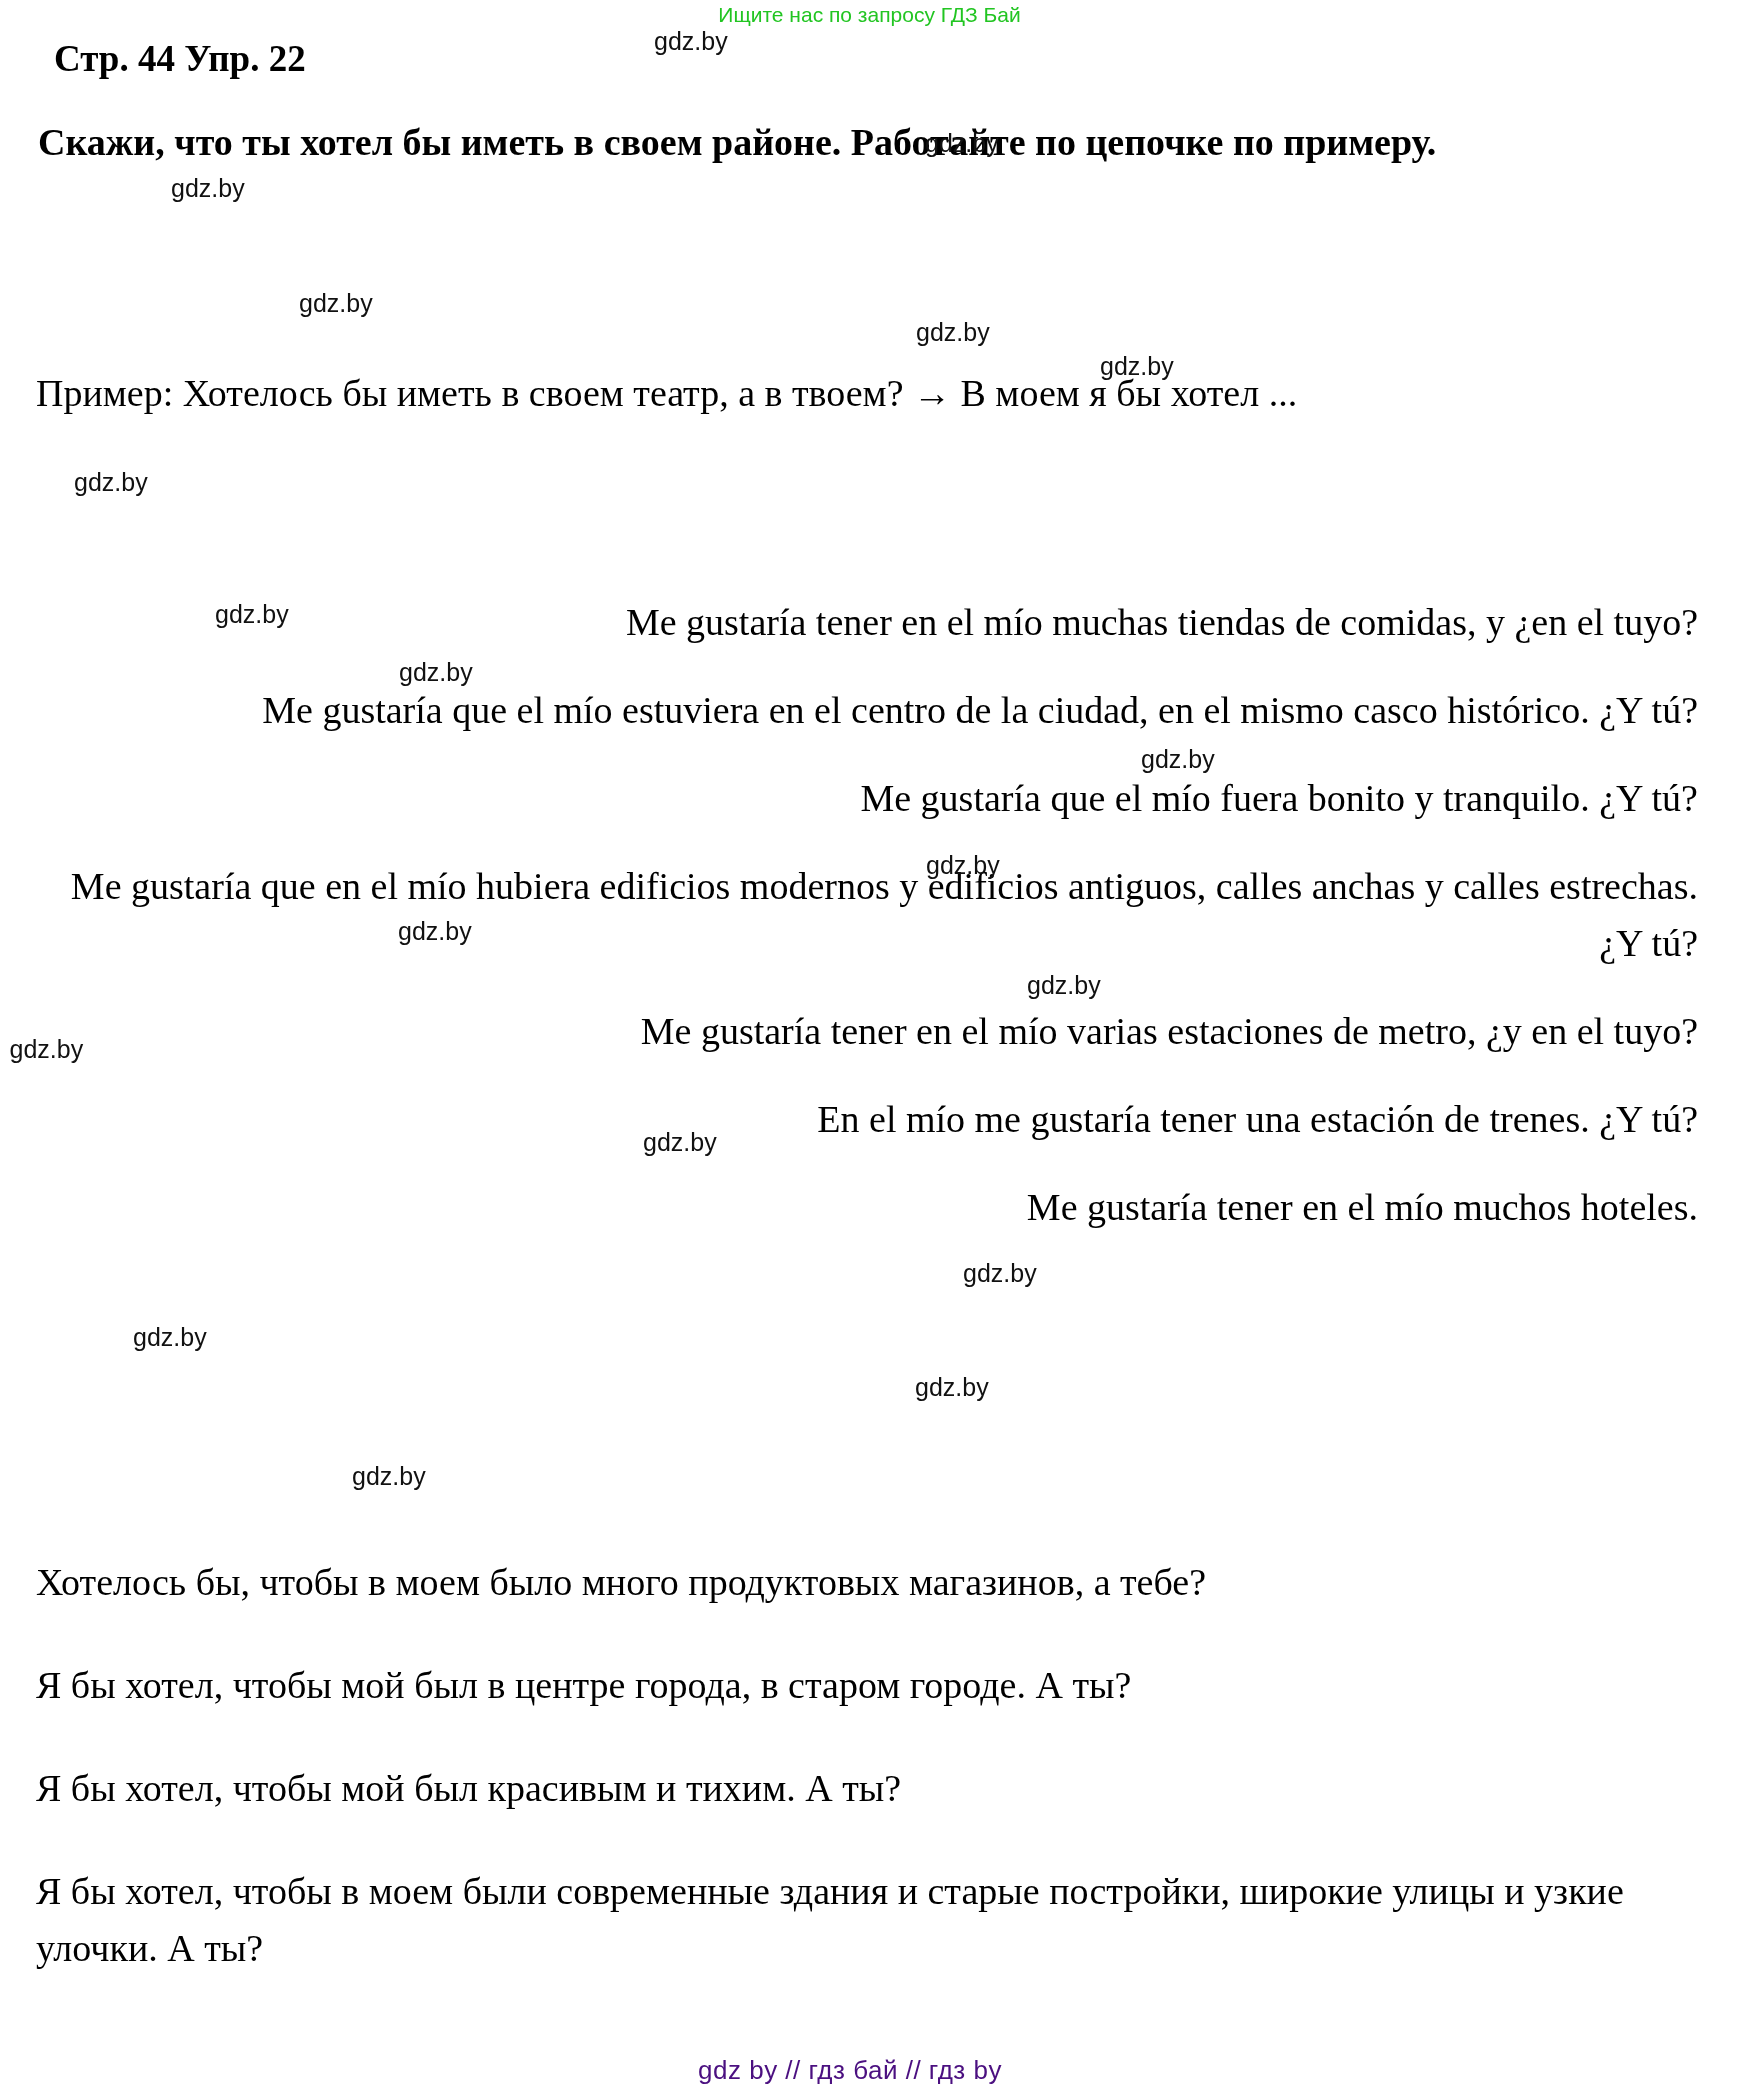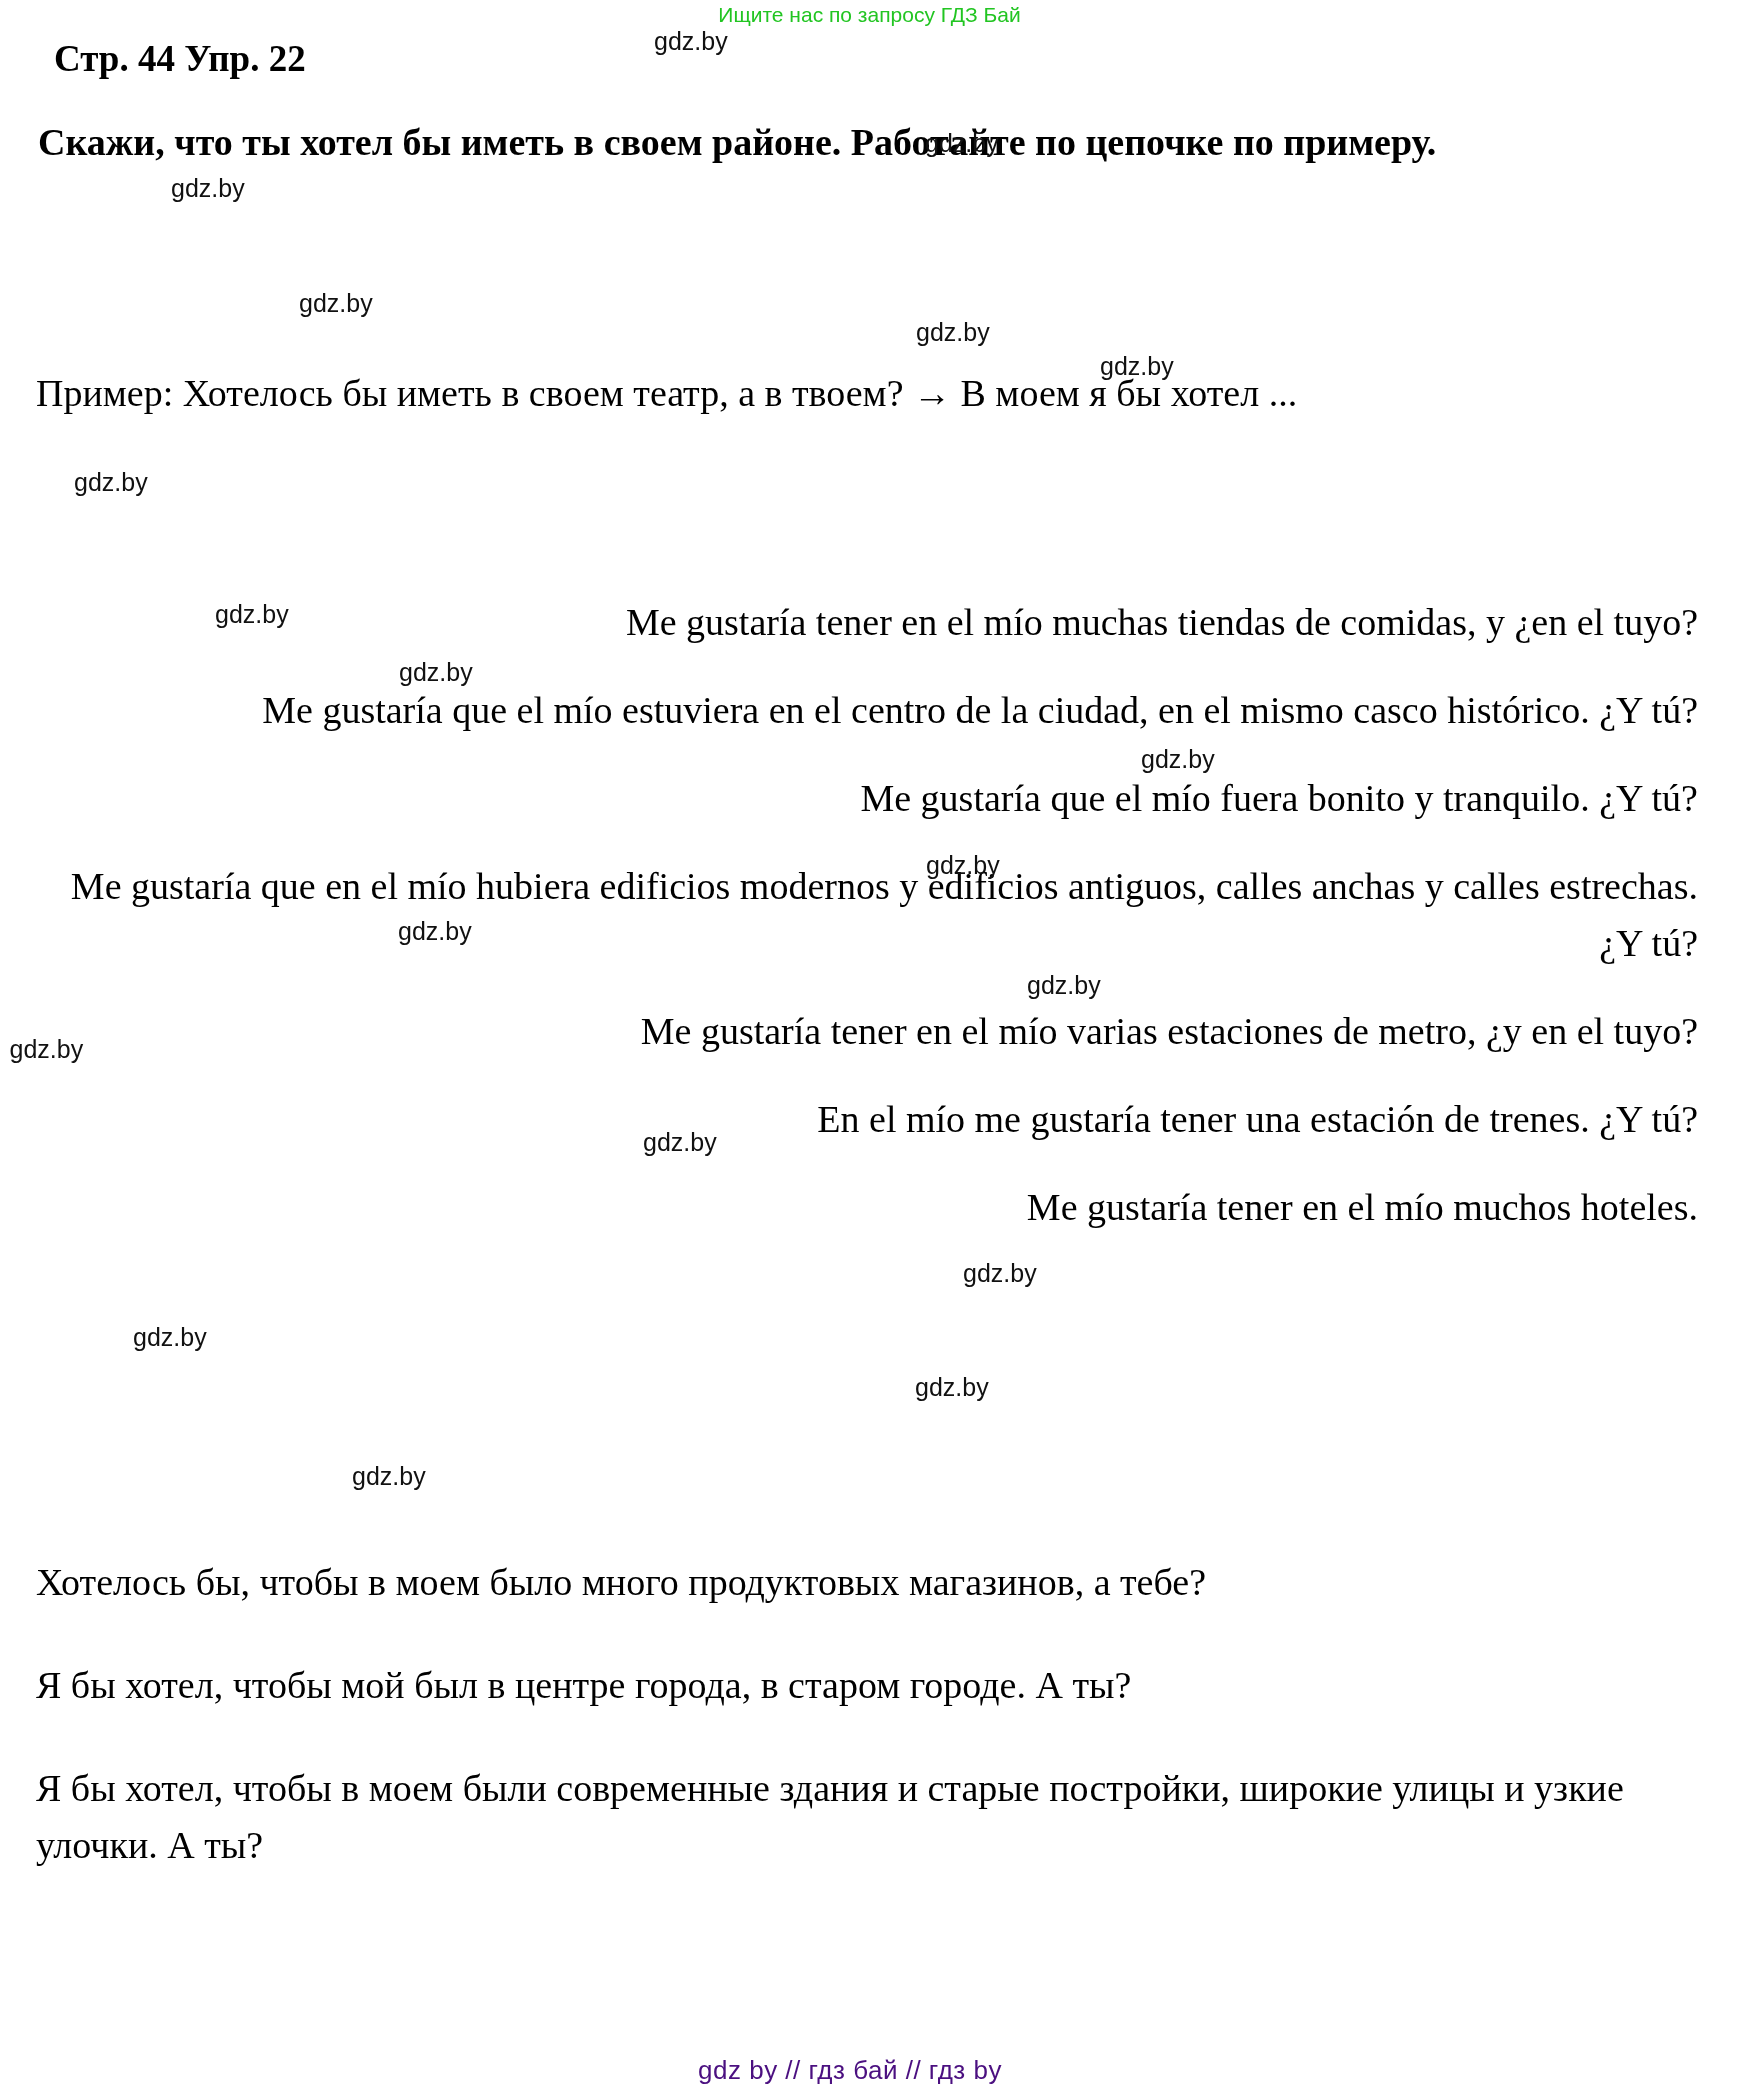--- a/index.html
+++ b/index.html
@@ -133,20 +133,21 @@
     <p class="answer-line">Me gustaría que el mío fuera bonito y tranquilo. ¿Y tú?</p>
     <p class="answer-line">Me gustaría que en el mío hubiera edificios modernos y edificios antiguos, calles anchas y calles estrechas. ¿Y tú?</p>
     <p class="answer-line">Me gustaría tener en el mío varias estaciones de metro, ¿y en el tuyo?</p>
     <p class="answer-line">En el mío me gustaría tener una estación de trenes. ¿Y tú?</p>
     <p class="answer-line">Me gustaría tener en el mío muchos hoteles.</p>
   </div>
 
   <div class="answers-ru">
     <p class="answer-line">Хотелось бы, чтобы в моем было много продуктовых магазинов, а тебе?</p>
     <p class="answer-line">Я бы хотел, чтобы мой был в центре города, в старом городе. А ты?</p>
+    <p class="answer-line">Я бы хотел, чтобы мой был красивым и тихим. А ты?</p>
     <p class="answer-line">Я бы хотел, чтобы в моем были современные здания и старые постройки, широкие улицы и узкие улочки. А ты?</p>
   </div>
 
   <div id="watermark-layer">
       <div class="wm" style="left: 654px; top: 28.5px; color: rgb(17, 17, 17);">gdz.by</div>
       <div class="wm" style="left: 925px; top: 131px; color: rgb(17, 17, 17);">gdz.by</div>
       <div class="wm" style="left: 171px; top: 176px; color: rgb(17, 17, 17);">gdz.by</div>
       <div class="wm" style="left: 299px; top: 291px; color: rgb(17, 17, 17);">gdz.by</div>
       <div class="wm" style="left: 916px; top: 320px; color: rgb(17, 17, 17);">gdz.by</div>
       <div class="wm" style="left: 1100px; top: 354px; color: rgb(17, 17, 17);">gdz.by</div>

